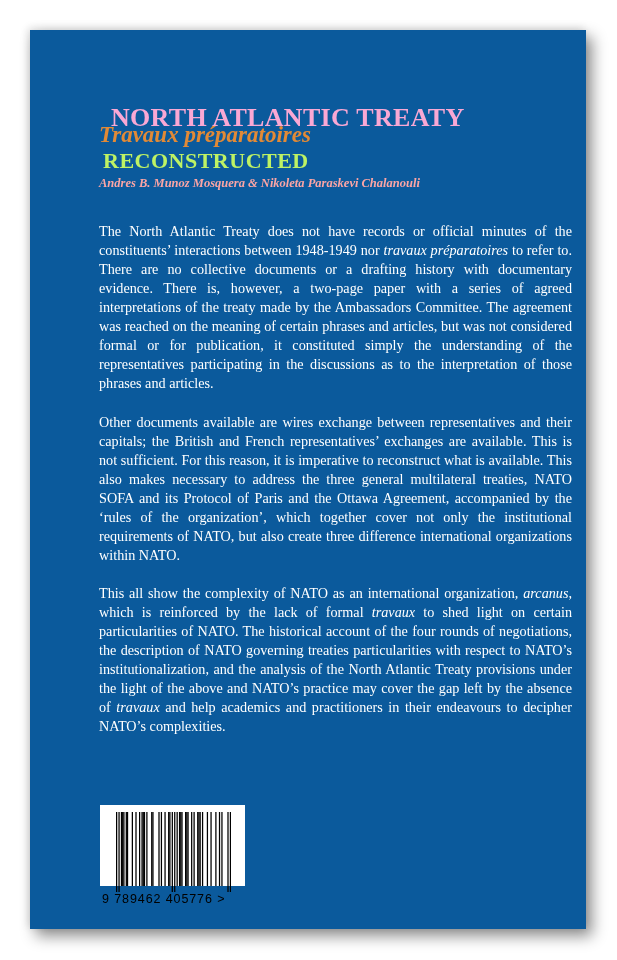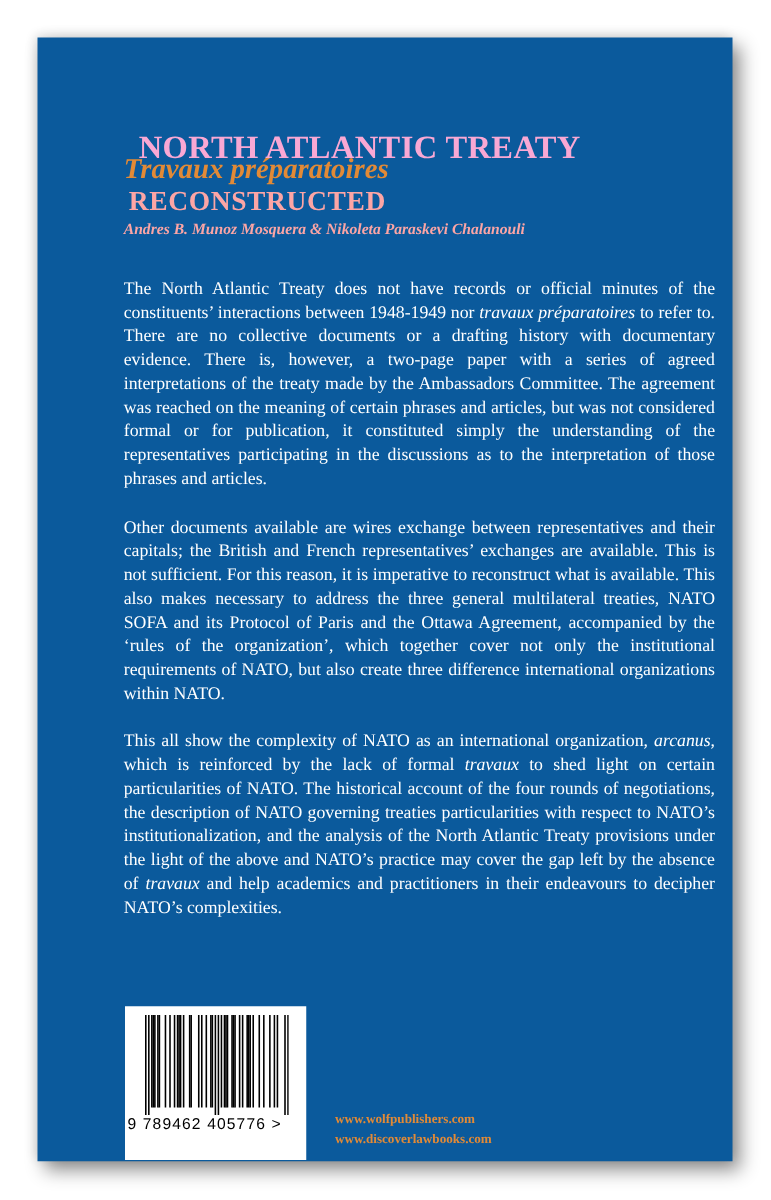--- a/index.html
+++ b/index.html
@@ -42,21 +42,21 @@
       font-style: italic;
       font-size: 23px;
       line-height: 26px;
       white-space: nowrap;
     }
     .subtitle2 {
       position: absolute;
       left: 73px;
       top: 118px;
       margin: 0;
-      color: #fca5a5;
+      color: #bef264;
       font-family: "Liberation Serif", "DejaVu Serif", serif;
       font-weight: bold;
       font-size: 22px;
       letter-spacing: 0.5px;
       line-height: 26px;
       white-space: nowrap;
     }
     .authors {
       position: absolute;
       left: 69px;
@@ -84,21 +84,21 @@
       margin: 0 0 19.6px 0;
       text-align: justify;
       text-align-last: left;
     }
     .blurb i { font-style: italic; }
     .barcode-box {
       position: absolute;
       left: 70px;
       top: 775px;
       width: 145px;
-      height: 123px;
+      height: 81px;
       background: #ffffff;
     }
     .barcode-bars {
       position: absolute;
       left: 16px;
       top: 7px;
       width: 115px;
       height: 80px;
     }
     .barcode-digits {
@@ -181,17 +181,13 @@
         <rect x="94.421" y="0" width="1.261" height="74" fill="#000"></rect>
         <rect x="99.263" y="0" width="1.261" height="74" fill="#000"></rect>
         <rect x="102.895" y="0" width="1.261" height="74" fill="#000"></rect>
         <rect x="105.316" y="0" width="1.261" height="74" fill="#000"></rect>
         <rect x="111.368" y="0" width="1.261" height="80" fill="#000"></rect>
         <rect x="113.789" y="0" width="1.261" height="80" fill="#000"></rect>
       </svg>
     <div class="barcode-digits">9 789462 405776 &gt;</div>
   </div>
 
-  <div class="links">
-    <div>www.wolfpublishers.com</div>
-    <div>www.discoverlawbooks.com</div>
-  </div>
 </div>
 
 </body></html>

